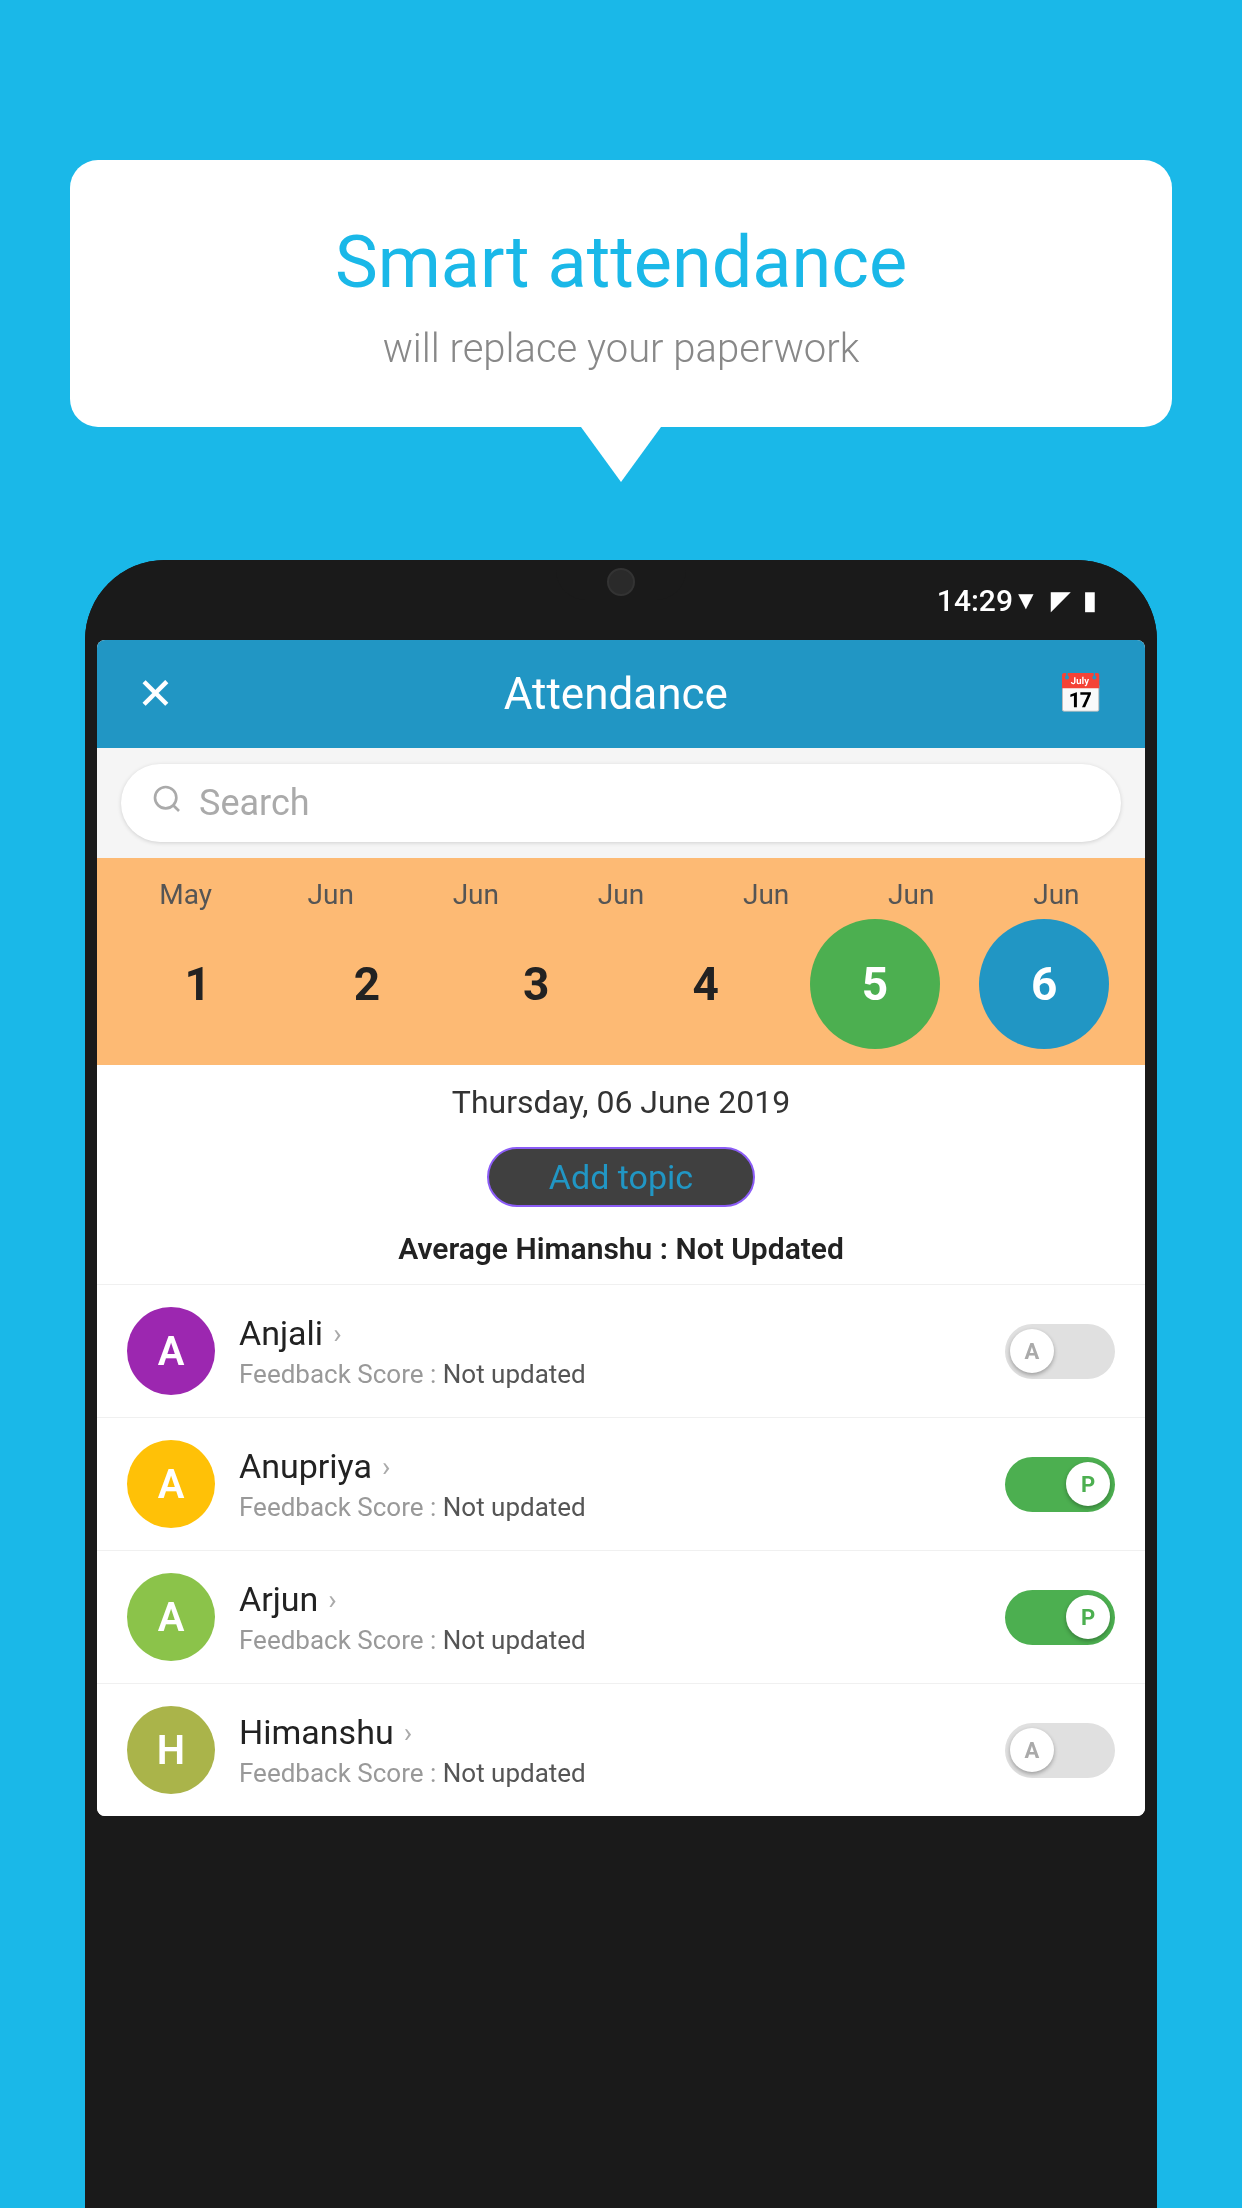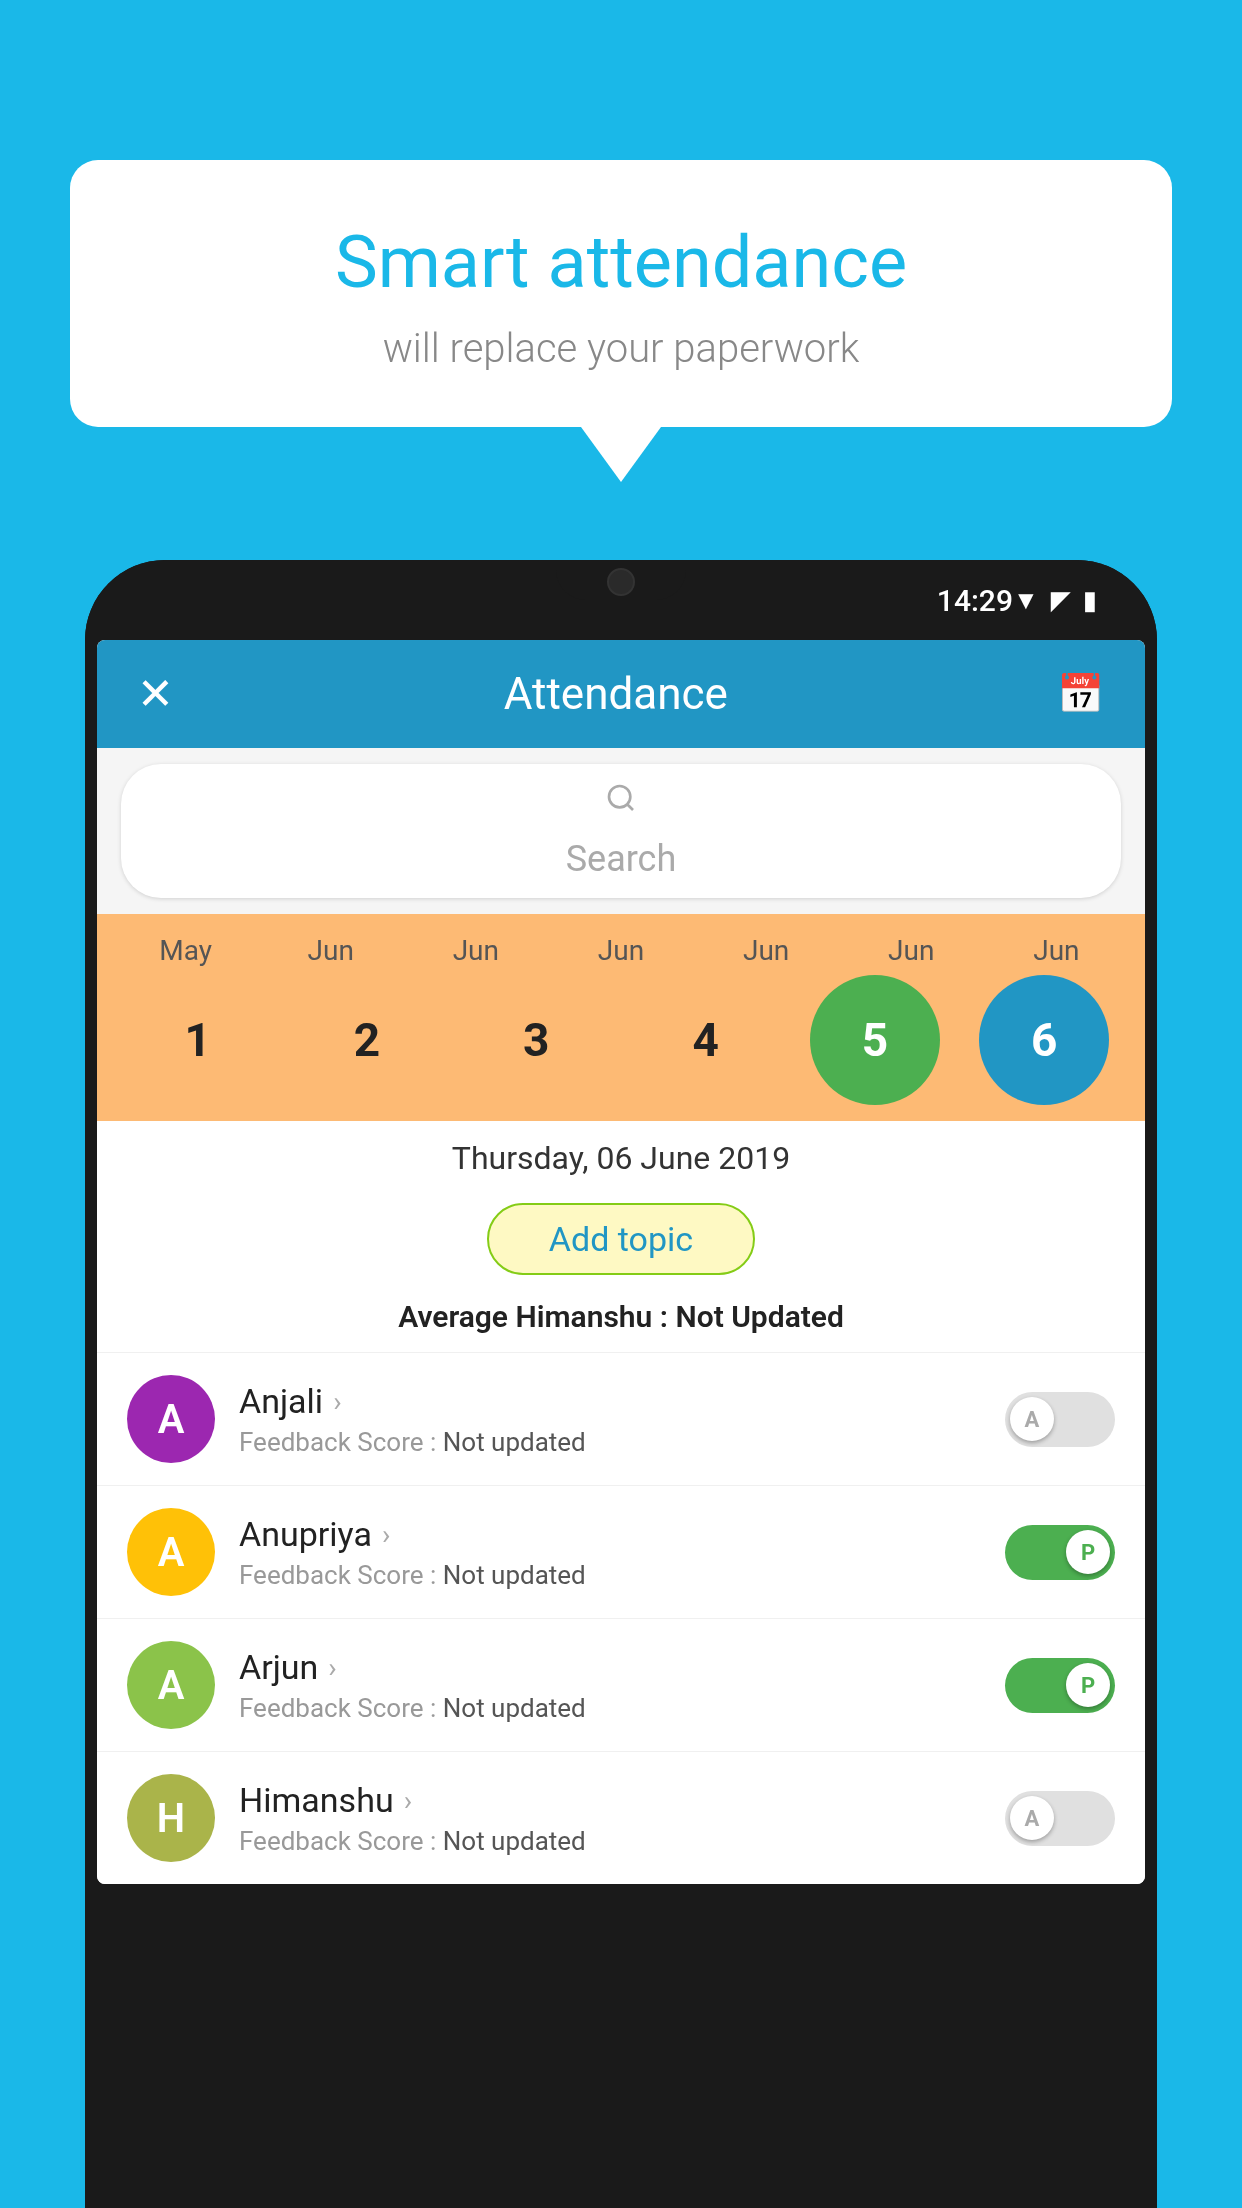--- a/index.html
+++ b/index.html
@@ -140,21 +140,20 @@
       background: #f5f5f5;
     }
     .search-input {
       background: white;
       border-radius: 40px;
       padding: 18px 30px;
       display: flex;
       align-items: center;
       gap: 16px;
       box-shadow: 0 1px 4px rgba(0,0,0,0.15);
-      flex-direction: column;
     }
     .search-icon-svg {
       color: #aaa;
       font-size: 32px;
     }
     .search-text {
       color: #aaa;
       font-size: 36px;
     }
 
@@ -208,26 +207,26 @@
       background: white;
     }
 
     
     .add-topic-container {
       text-align: center;
       padding: 12px 0 16px;
       background: white;
     }
     .add-topic-btn {
-      border: 2px solid #84cc16;
+      border: 2px solid #8b5cf6;
       border-radius: 40px;
-      padding: 14px 60px;
+      padding: 8px 60px;
       color: #2196c4;
       font-size: 34px;
-      background: #fef9c3;
+      background: #404040;
       display: inline-block;
     }
 
     
     .avg-feedback {
       text-align: center;
       font-size: 30px;
       color: #888;
       padding: 8px 0 18px;
       background: white;

